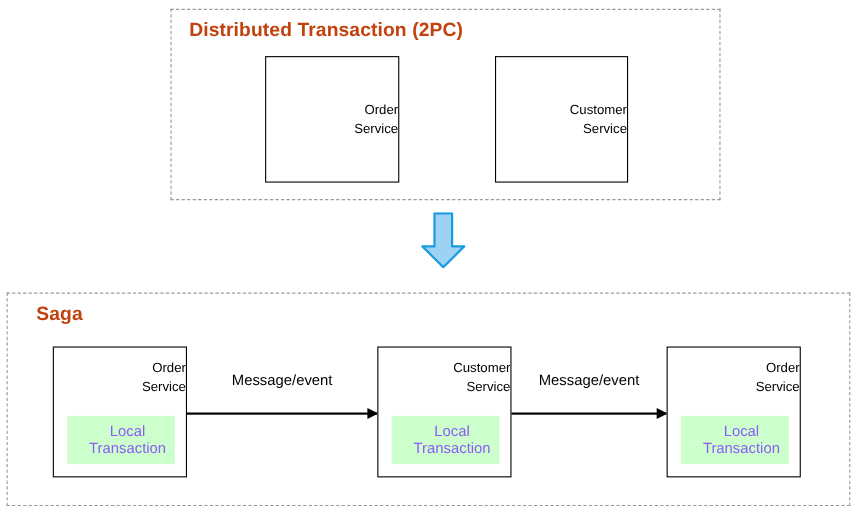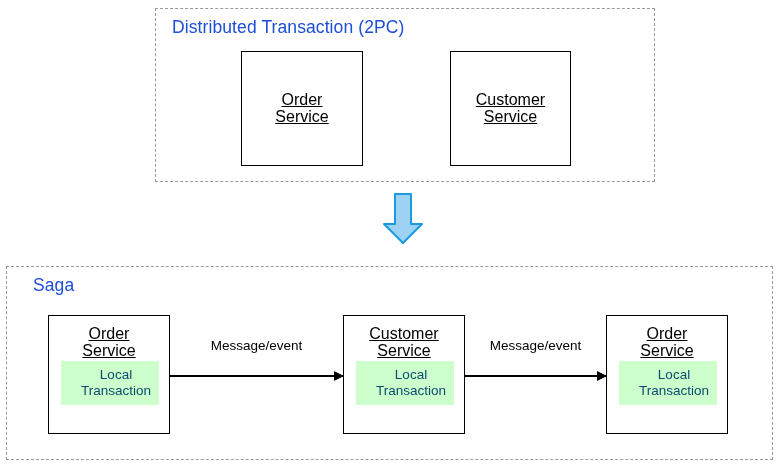--- a/index.html
+++ b/index.html
@@ -21,25 +21,26 @@
 
   
   .group {
     position: absolute;
     border: 1px dashed #9a9a9a;
     background: transparent;
     box-sizing: border-box;
   }
   .group-title {
     position: absolute;
-    color: #1d4ed8;
+    color: #c2410c;
     font-size: 17.5px;
     line-height: 20px;
     white-space: nowrap;
     letter-spacing: 0.1px;
+    font-weight: bold;
   }
 
   #group-2pc {
     left: 155px;
     top: 8px;
     width: 500px;
     height: 174px;
   }
   #group-2pc-title {
     left: 172px;
@@ -61,26 +62,25 @@
   .service-box {
     position: absolute;
     border: 1.6px solid #000000;
     background: #ffffff;
     box-sizing: border-box;
   }
   .service-label {
     position: absolute;
     left: 0;
     right: 0;
-    text-align: center;
+    text-align: right;
     color: #000000;
-    font-size: 16px;
+    font-size: 12px;
     line-height: 16.5px;
     white-space: pre-line;
-    text-decoration: underline;
   }
 
   #box-2pc-order {
     left: 241px;
     top: 51px;
     width: 122px;
     height: 115px;
   }
   #box-2pc-order .service-label { top: 40px; }
 
@@ -100,24 +100,24 @@
     box-sizing: border-box;
     width: 122px;
     height: 119px;
     top: 315px;
   }
   .saga-box .service-label { top: 10px; }
   .local-tx {
     position: absolute;
     left: 12px;
     width: 98px;
-    top: 45px;
+    top: 62px;
     height: 44px;
     background: #ccffcc;
-    color: #0c4a6e;
+    color: #8b5cf6;
     font-size: 13.5px;
     line-height: 16.5px;
     text-align: center;
     white-space: pre-line;
     display: flex;
     align-items: center;
     justify-content: center;
     box-sizing: border-box;
     padding-left: 12px;
   }

